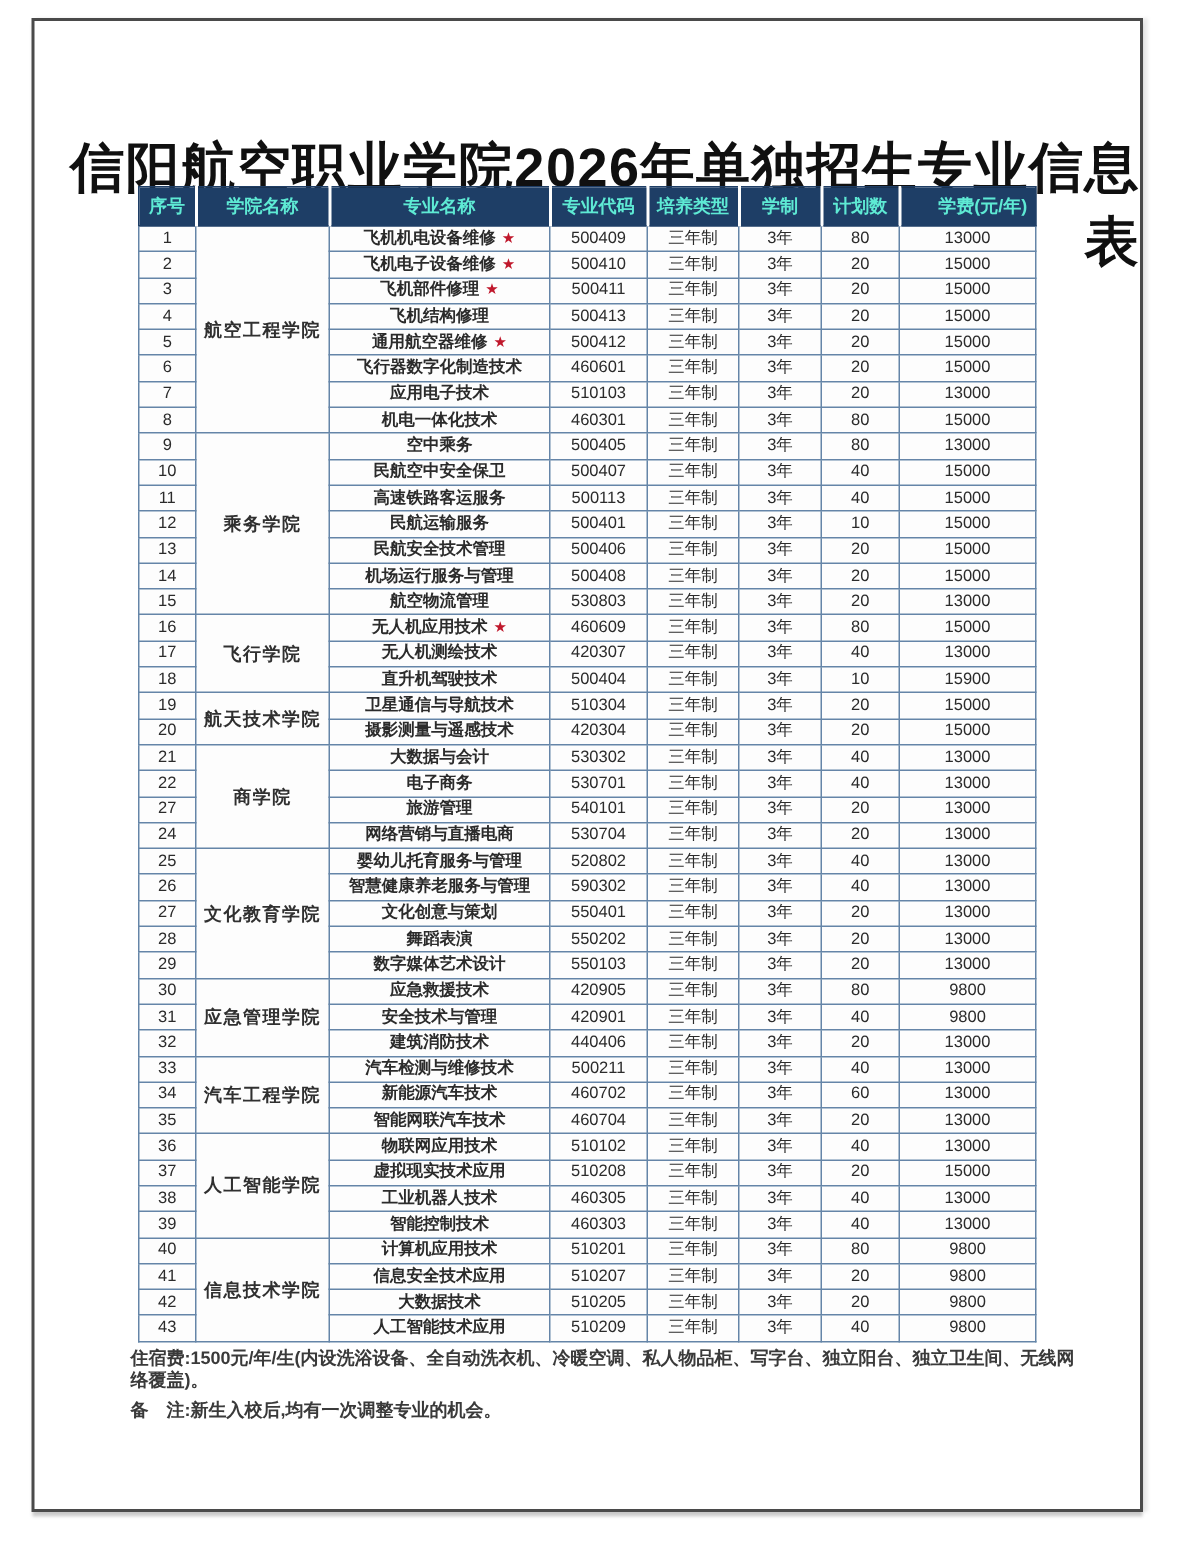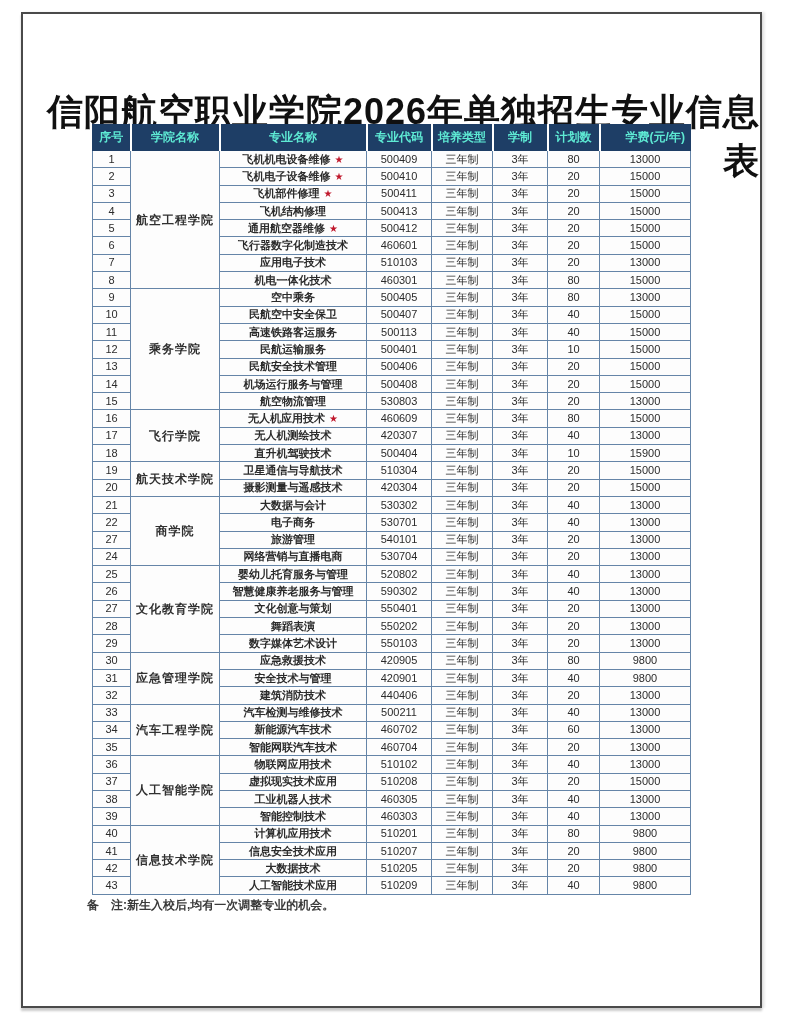--- a/index.html
+++ b/index.html
@@ -482,15 +482,16 @@
           <td>510209</td>
           <td>三年制</td>
           <td>3年</td>
           <td>40</td>
           <td>9800</td>
         </tr>
       </tbody>
   </table>
 
   <div class="notes">
+    <p>住宿费:1500元/年/生(内设洗浴设备、全自动洗衣机、冷暖空调、私人物品柜、写字台、独立阳台、独立卫生间、无线网络覆盖)。</p>
     <p>备　注:新生入校后,均有一次调整专业的机会。</p>
   </div>
 </div>
 
 </body></html>

